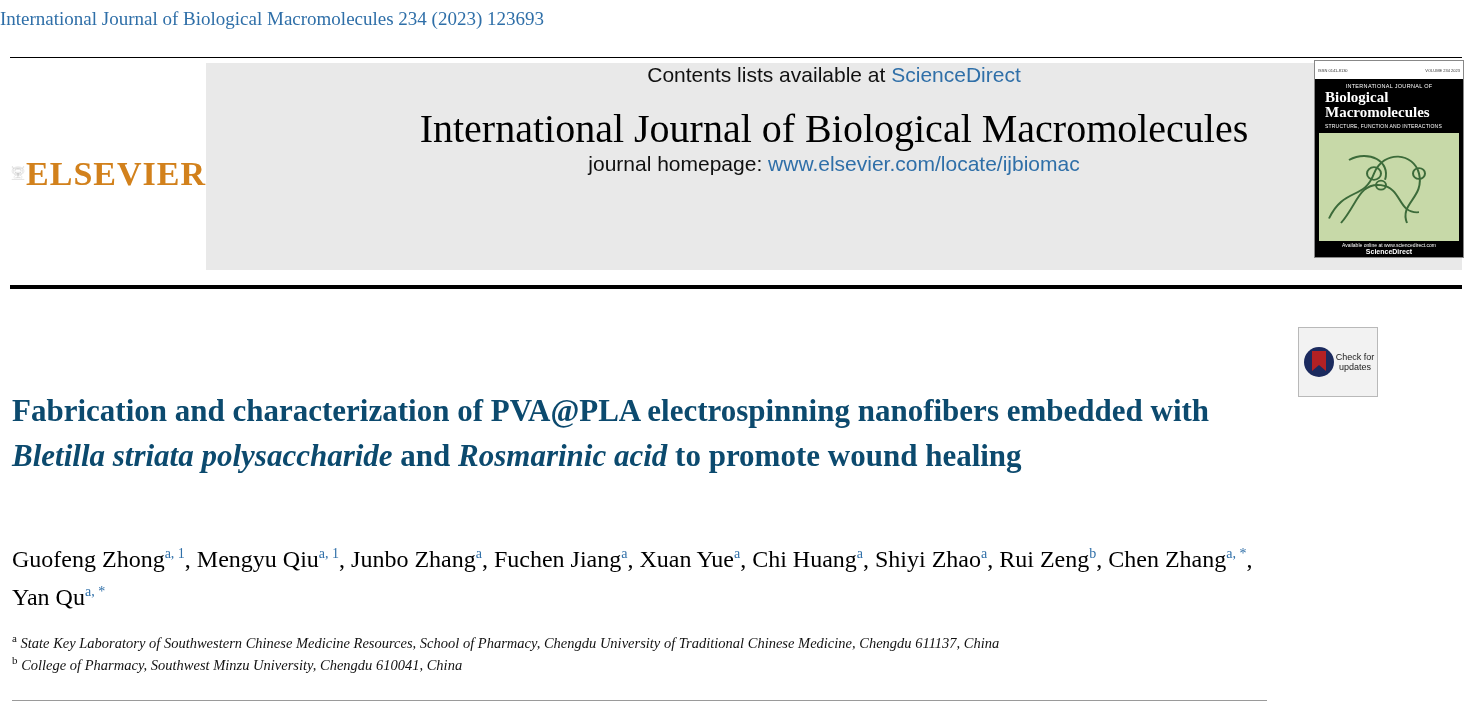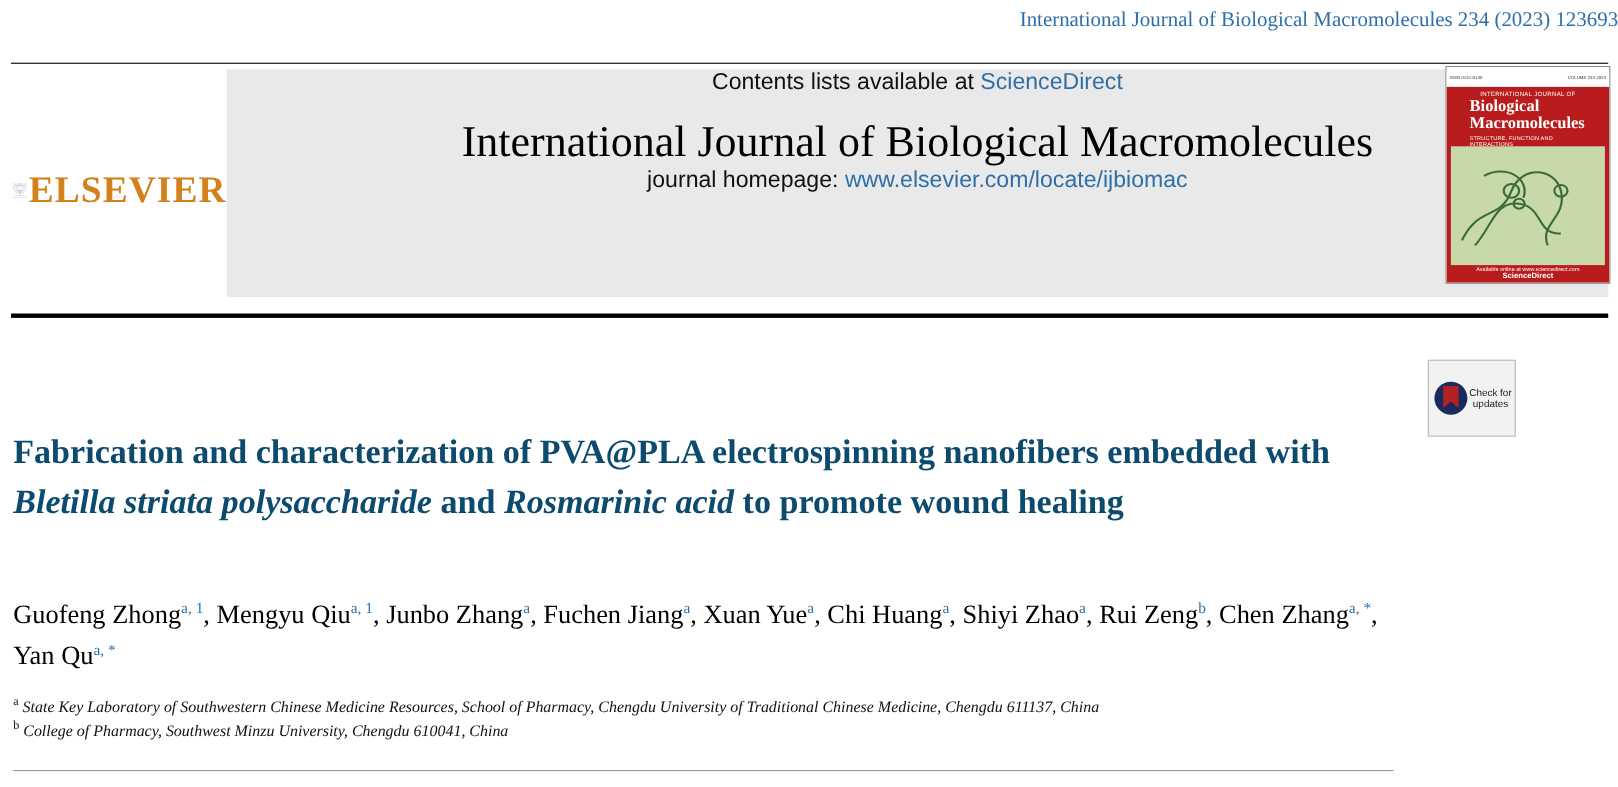--- a/index.html
+++ b/index.html
@@ -20,21 +20,21 @@
     width: 1471px;
     height: 715px;
   }
 
   
   .running-head {
     position: absolute;
     top: 8px;
     left: 0;
     width: 1471px;
-    text-align: right;
+    text-align: left;
     font-size: 19px;
     color: #2f6fa8;
     font-family: "Liberation Serif", serif;
   }
 
   
   .masthead {
     position: absolute;
     top: 57px;
     left: 10px;
@@ -117,24 +117,24 @@
     justify-content: space-between;
     padding: 0 3px;
     box-sizing: border-box;
   }
   .cover-top .barcodeish {
     font-size: 4px;
     color: #333;
     font-family: "Liberation Sans", sans-serif;
   }
   .cover-green {
-    background: #b91c1c;
+    background: #000000;
     color: #fff;
     height: 178px;
-    padding: 4px 21px;
+    padding: 4px 10px;
     box-sizing: border-box;
     position: relative;
   }
   .cover-kicker {
     font-size: 5.5px;
     letter-spacing: .3px;
     font-family: "Liberation Sans", sans-serif;
     text-align: center;
     margin-bottom: 1px;
   }

